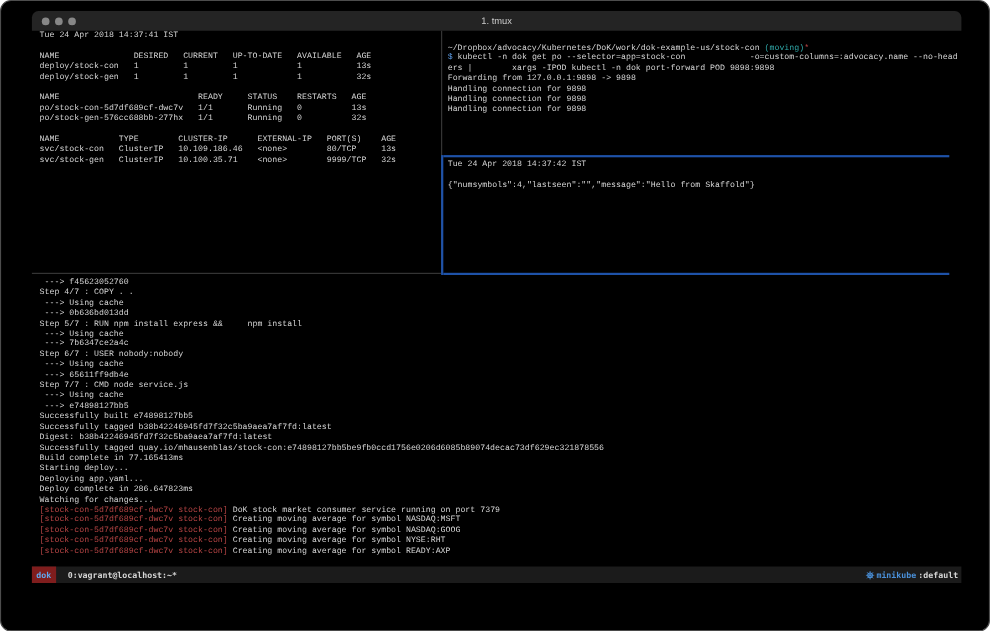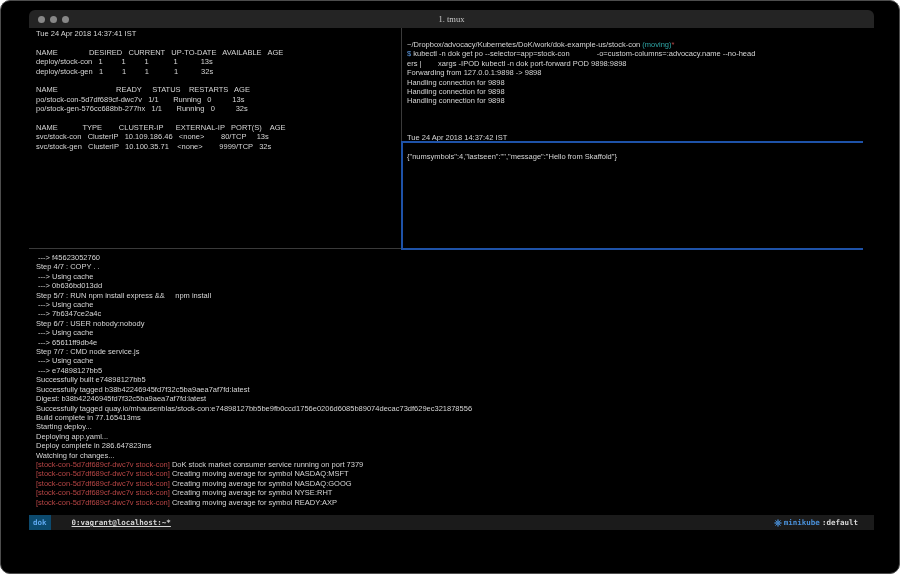--- a/index.html
+++ b/index.html
@@ -23,57 +23,57 @@
     width: 845px; height: 18px;
     background: #242424;
     border-radius: 6px 6px 0 0;
     display: flex; align-items: center;
   }
   .lights { display: flex; gap: 5px; padding-left: 9px; z-index: 2; }
   .light { width: 7px; height: 7px; border-radius: 50%; background: #878787; display: inline-block; }
   .wtitle {
     position: absolute; left: 0; right: 0; text-align: center;
     color: #c9c9c9; font-size: 8.5px;
-    font-family: Liberation Serif, serif;
+    font-family: Liberation Sans, sans-serif;
   }
   
   pre {
-    font-family: Liberation Sans, sans-serif;
+    font-family: Liberation Mono, monospace;
     font-size: 7.5px; line-height: 9.4px;
     color: #d6d6d6; white-space: pre;
   }
   .pane { position: absolute; }
   .pane-tl { left: 35px; top: 28px; }
   .pane-tr { left: 406px; top: 39px; }
-  .pane-mr { left: 406px; top: 132px; }
+  .pane-mr { left: 406px; top: 145px; }
   .pane-b  { left: 35px;  top: 252px; }
   .teal { color: #2fa8a8; }
   .red  { color: #b74545; }
   .blue { color: #5c9ce6; }
   
   .div-v-gray   { position: absolute; left: 400px; top: 27px;  width: 1px;  height: 221px; background: #3a3a3a; }
   .div-h-gray   { position: absolute; left: 28px;  top: 247px; width: 373px; height: 1px;  background: #3a3a3a; }
   .div-v-blue   { position: absolute; left: 400px; top: 140px; width: 2px;  height: 109px; background: #1e52a8; }
   .div-h-blue-t { position: absolute; left: 402px; top: 140px; width: 460px; height: 2px; background: #1e52a8; }
   .div-h-blue-b { position: absolute; left: 402px; top: 247px; width: 460px; height: 2px; background: #1e52a8; }
   
   .statusbar {
     position: absolute; left: 28px; top: 514px;
     width: 845px; height: 15px;
     background: #1b1b1b;
     display: flex; align-items: center;
     font-size: 7.5px; font-weight: 700; color: #d6d6d6;
   }
   .session-badge {
-    background: #0c4a6e; color: #5fa8f0;
+    background: #7f1d1d; color: #5fa8f0;
     height: 100%; display: flex; align-items: center;
     padding: 0 4px;
   }
-  .window-label { margin-left: 21px; text-decoration: underline; }
-  .status-right { margin-left: auto; display: flex; align-items: center; padding-right: 16px; gap: 2px; }
+  .window-label { margin-left: 11px; }
+  .status-right { margin-left: auto; display: flex; align-items: center; padding-right: 3px; gap: 2px; }
   .kctx { color: #4a90d9; }
   .kns  { color: #d6d6d6; }
   .k8s-icon { display: inline-flex; align-items: center; }
 </style>
 </head>
 <body>
 
 <div class="canvas">
 
   <div class="titlebar">

